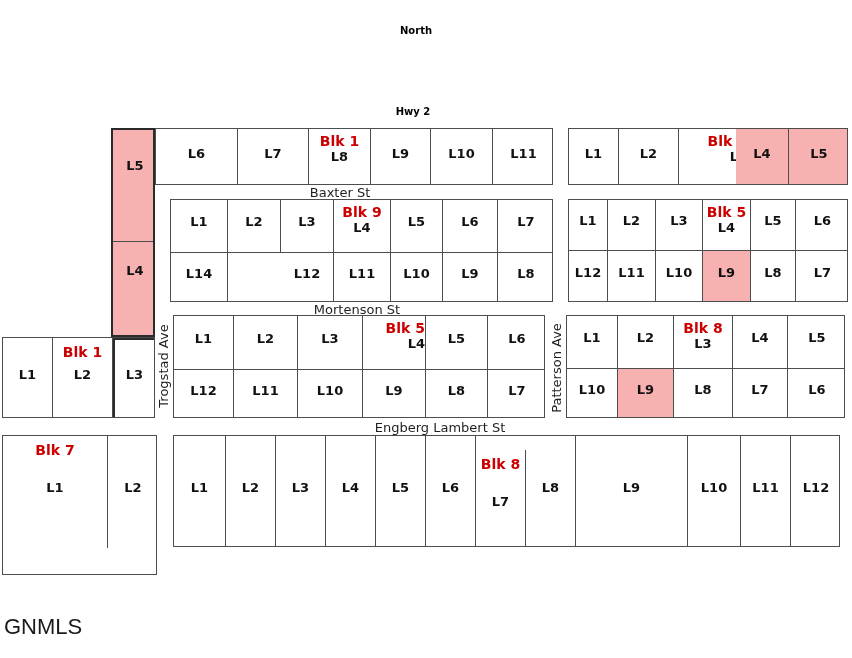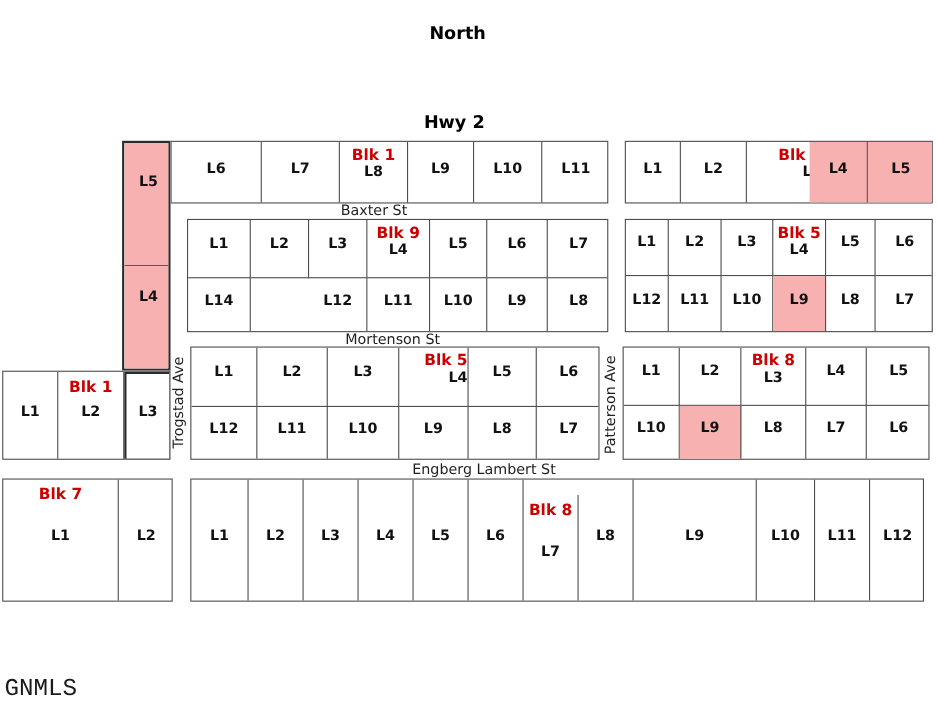--- a/index.html
+++ b/index.html
@@ -9,21 +9,21 @@
     --subject-line:#2b2b2b;
     --ink:#1a1a1a;
   }
   html,body{margin:0;padding:0;background:#ffffff;}
   .canvas{
     position:relative;width:852px;height:658px;background:#ffffff;overflow:hidden;
     font-family:"DejaVu Sans","Liberation Sans",sans-serif;color:var(--ink);
   }
   .title-label{
     position:absolute;transform:translate(-50%,-50%);
-    font-weight:bold;font-size:16px;color:#000;white-space:nowrap;
+    font-weight:bold;font-size:10px;color:#000;white-space:nowrap;
   }
   .street-label{
     position:absolute;transform:translate(-50%,-50%);
     font-size:13px;color:#1f1f1f;white-space:nowrap;
   }
   .street-label.vertical{transform:translate(-50%,-50%) rotate(-90deg);}
   .block{
     position:absolute;border:1px solid var(--line);background:#ffffff;
     box-sizing:border-box;overflow:hidden;
   }
@@ -39,21 +39,21 @@
   .lot.upper{padding-bottom:40px;}
   .lot.blk-inline{justify-content:flex-start;padding-top:4px;padding-bottom:0;}
   .lot-label{font-size:13px;font-weight:bold;color:#111;line-height:16px;white-space:nowrap;}
   .blk-label{
     font-size:14px;font-weight:bold;color:var(--block-label-red);
     line-height:16px;white-space:nowrap;
   }
   .blk-label.abs{position:absolute;top:6px;left:0;right:0;text-align:center;}
   .watermark{
     position:absolute;left:4px;top:614px;font-size:22px;color:#1a1a1a;
-    font-family:Liberation Mono, monospace;
+    font-family:Liberation Sans, sans-serif;
   }
 </style>
 </head>
 <body>
 
 <div class="canvas">
 
   <div class="title-label" style="left:416px;top:30px;">North</div>
 
   <div class="title-label" style="left:413px;top:111px;">Hwy 2</div>
@@ -281,21 +281,21 @@
       </div>
       <div class="lot br" style="left: 50px; top: 0px; width: 60px; height: 81px;">
         <div class="blk-label abs">Blk 1</div>
         <div class="lot-label">L2</div>
       </div>
       <div class="lot subject" style="left: 110px; top: 0px; width: 43px; height: 81px;">
         <div class="lot-label">L3</div>
       </div>
     </div>
 
-  <div class="block" style="left: 2px; top: 435px; width: 155px; height: 112px;">
+  <div class="block" style="left: 2px; top: 435px; width: 155px; height: 140px;">
       <div class="lot br" style="left: 0px; top: 0px; width: 105px; height: 112px;">
         <div class="blk-label abs">Blk 7</div>
         <div class="lot-label">L1</div>
       </div>
       <div class="lot" style="left: 105px; top: 0px; width: 50px; height: 112px;">
         <div class="lot-label">L2</div>
       </div>
     </div>
 
   <div class="block" style="left: 173px; top: 435px; width: 667px; height: 112px;">

